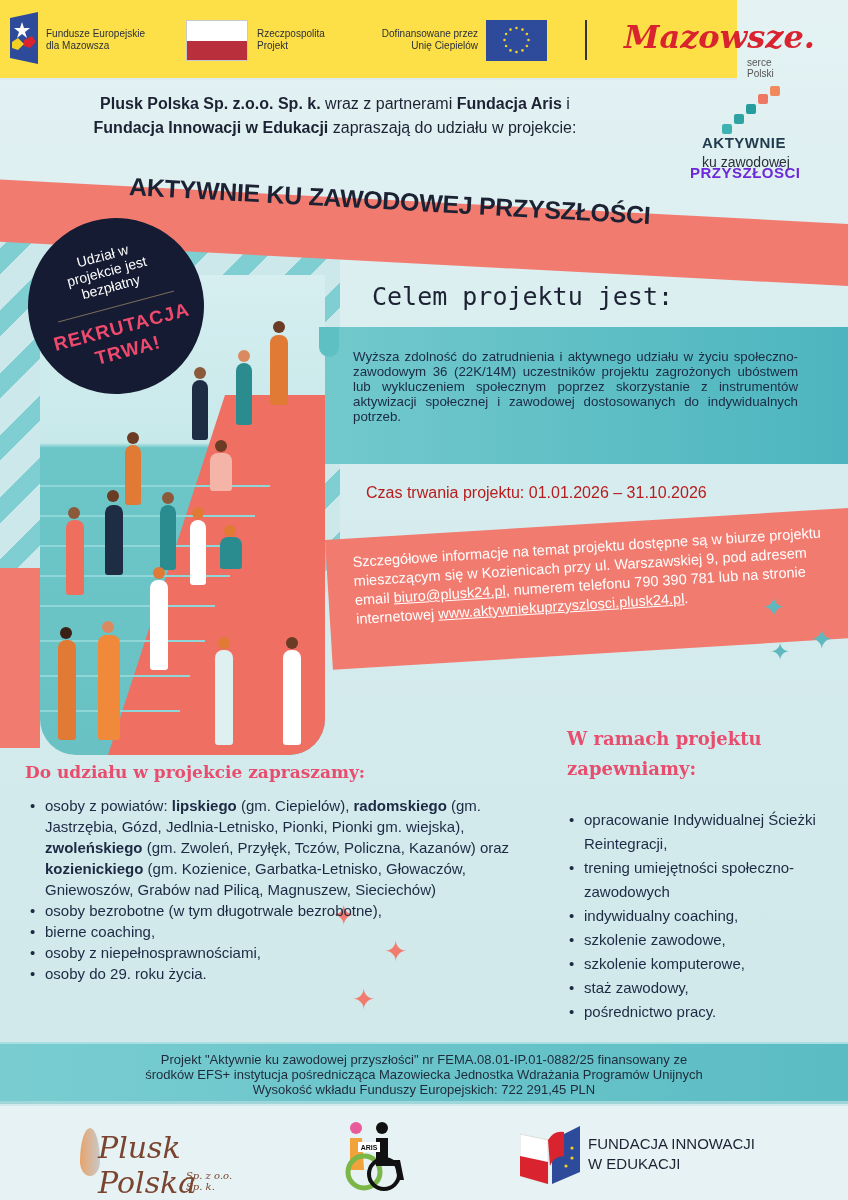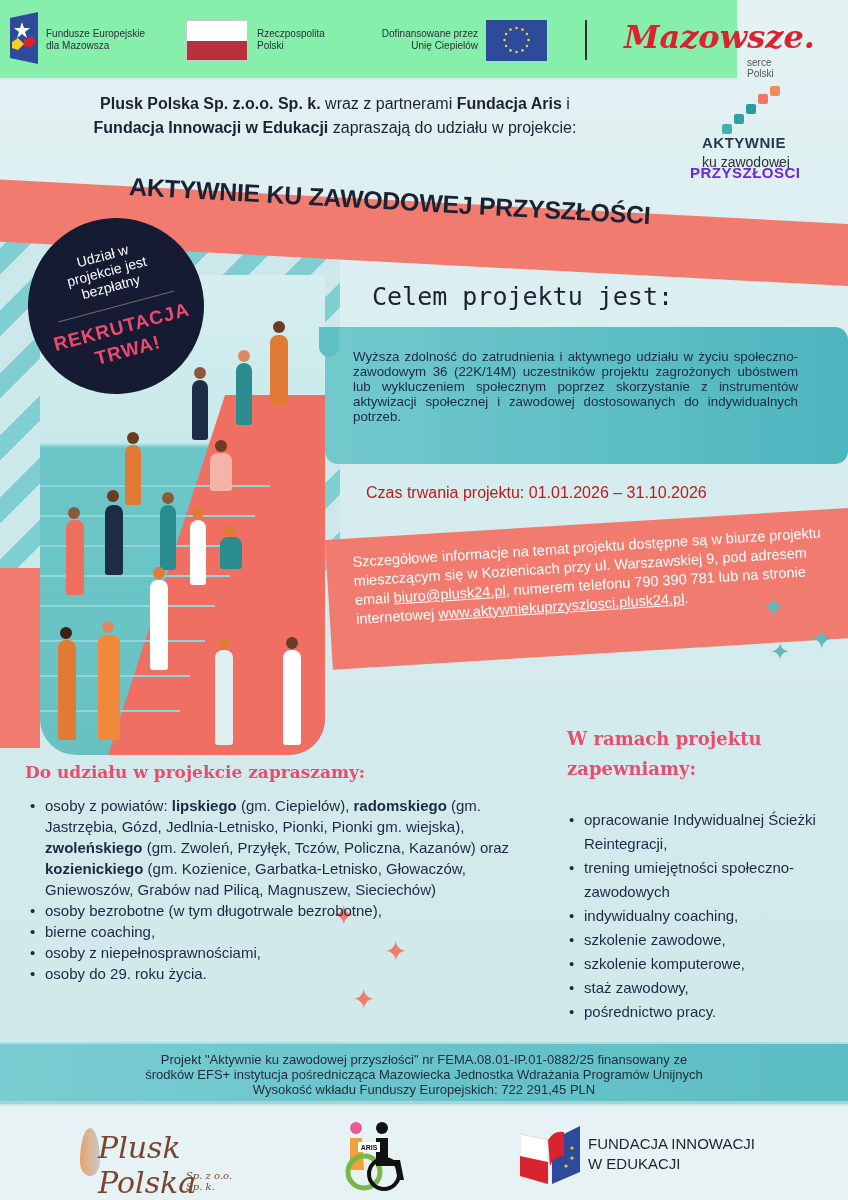--- a/index.html
+++ b/index.html
@@ -6,21 +6,21 @@
   html, body { width: 848px; height: 1200px; overflow: hidden; }
   body {
     position: relative;
     font-family: "Liberation Sans", sans-serif;
     background: linear-gradient(180deg, #e4f2f3 0%, #d6ecee 40%, #cfe8ea 100%);
     color: #1c2a44;
   }
   .abs { position: absolute; }
 
   
-  .logobar { left: 0; top: 0; width: 737px; height: 80px; background: #86efac; border-bottom: 2px solid #dbeaec; }
+  .logobar { left: 0; top: 0; width: 737px; height: 80px; background: #fde047; border-bottom: 2px solid #dbeaec; }
   .fe-logo { left: 10px; top: 12px; width: 28px; height: 52px; }
   .logo-text { font-size: 10px; line-height: 12px; color: #2a2f3a; }
   .pl-flag { left: 186px; top: 20px; width: 62px; height: 41px; border: 1px solid #c9c9c9; }
   .pl-flag .w { height: 50%; background: #fff; }
   .pl-flag .r { height: 50%; background: #b92f3c; }
   .eu-flag { left: 486px; top: 20px; width: 61px; height: 41px; background: #2d4b9a; }
   .vsep { left: 585px; top: 20px; width: 2px; height: 40px; background: #333; }
   .mazowsze { left: 624px; top: 18px; font-family: "DejaVu Serif", serif; font-weight: bold; font-size: 32px; color: #d9232e; letter-spacing: 0px; font-style: italic; }
   .serce { left: 747px; top: 57px; font-size: 10px; color: #555; }
 
@@ -70,21 +70,21 @@
   .badge {
     left: 28px; top: 218px; width: 176px; height: 176px; border-radius: 50%; background: #141b33;
     transform: rotate(-15deg);
   }
   .badge .l1 { position: absolute; left: 0; top: 28px; width: 176px; text-align: center; color: #fff; font-size: 14px; line-height: 16px; }
   .badge .hr { position: absolute; left: 28px; top: 88px; width: 120px; height: 1px; background: #7a6a5a; }
   .badge .l2 { position: absolute; left: 0; top: 98px; width: 176px; text-align: center; color: #ef4a6e; font-weight: bold; font-size: 19px; line-height: 24px; letter-spacing: 1px; }
 
   
   .cel-title { left: 372px; top: 282px; font-family: "DejaVu Sans Mono", monospace; font-size: 25px; color: #1c2233; }
-  .cel-box { left: 325px; top: 327px; width: 523px; height: 137px; background: linear-gradient(90deg, #72c9cc, #4db5bf); border-radius: 13px; }
+  .cel-box { left: 325px; top: 327px; width: 523px; height: 137px; background: linear-gradient(90deg, #72c9cc, #4db5bf); }
   .cel-box .drop { position: absolute; left: -6px; top: 0; width: 20px; height: 30px; background: #5fc0c3; border-radius: 0 0 12px 12px; }
   .cel-text { position: absolute; left: 28px; top: 22px; width: 445px; font-size: 13.3px; line-height: 15px; text-align: justify; color: #1c2a44; }
 
   
   .czas { left: 366px; top: 484px; font-weight: normal; font-size: 16px; color: #b91c1c; }
 
   
   .band-info {
     left: 325px; top: 540px; width: 560px; height: 130px; background: #f27b70;
     transform: rotate(-3.5deg); transform-origin: left top;
@@ -139,21 +139,21 @@
     <div>Fundusze Europejskie</div>
     <div>dla Mazowsza</div>
   </div>
 
   <div class="abs pl-flag">
       <div class="w"></div>
       <div class="r"></div>
     </div>
   <div class="abs logo-text" style="left:257px;top:28px;">
     <div>Rzeczpospolita</div>
-    <div>Polski</div>
+    <div>Projekt</div>
   </div>
 
   <div class="abs logo-text" style="left:362px;top:28px;width:116px;text-align:right;">
     <div>Dofinansowane przez</div>
     <div>Unię Ciepielów</div>
   </div>
   <svg class="abs eu-flag" viewBox="0 0 61 41">
     <rect width="61" height="41" fill="#2d4b9a"></rect>
     <g fill="#f2d024">
       <circle cx="30.5" cy="8" r="1.3"></circle>

